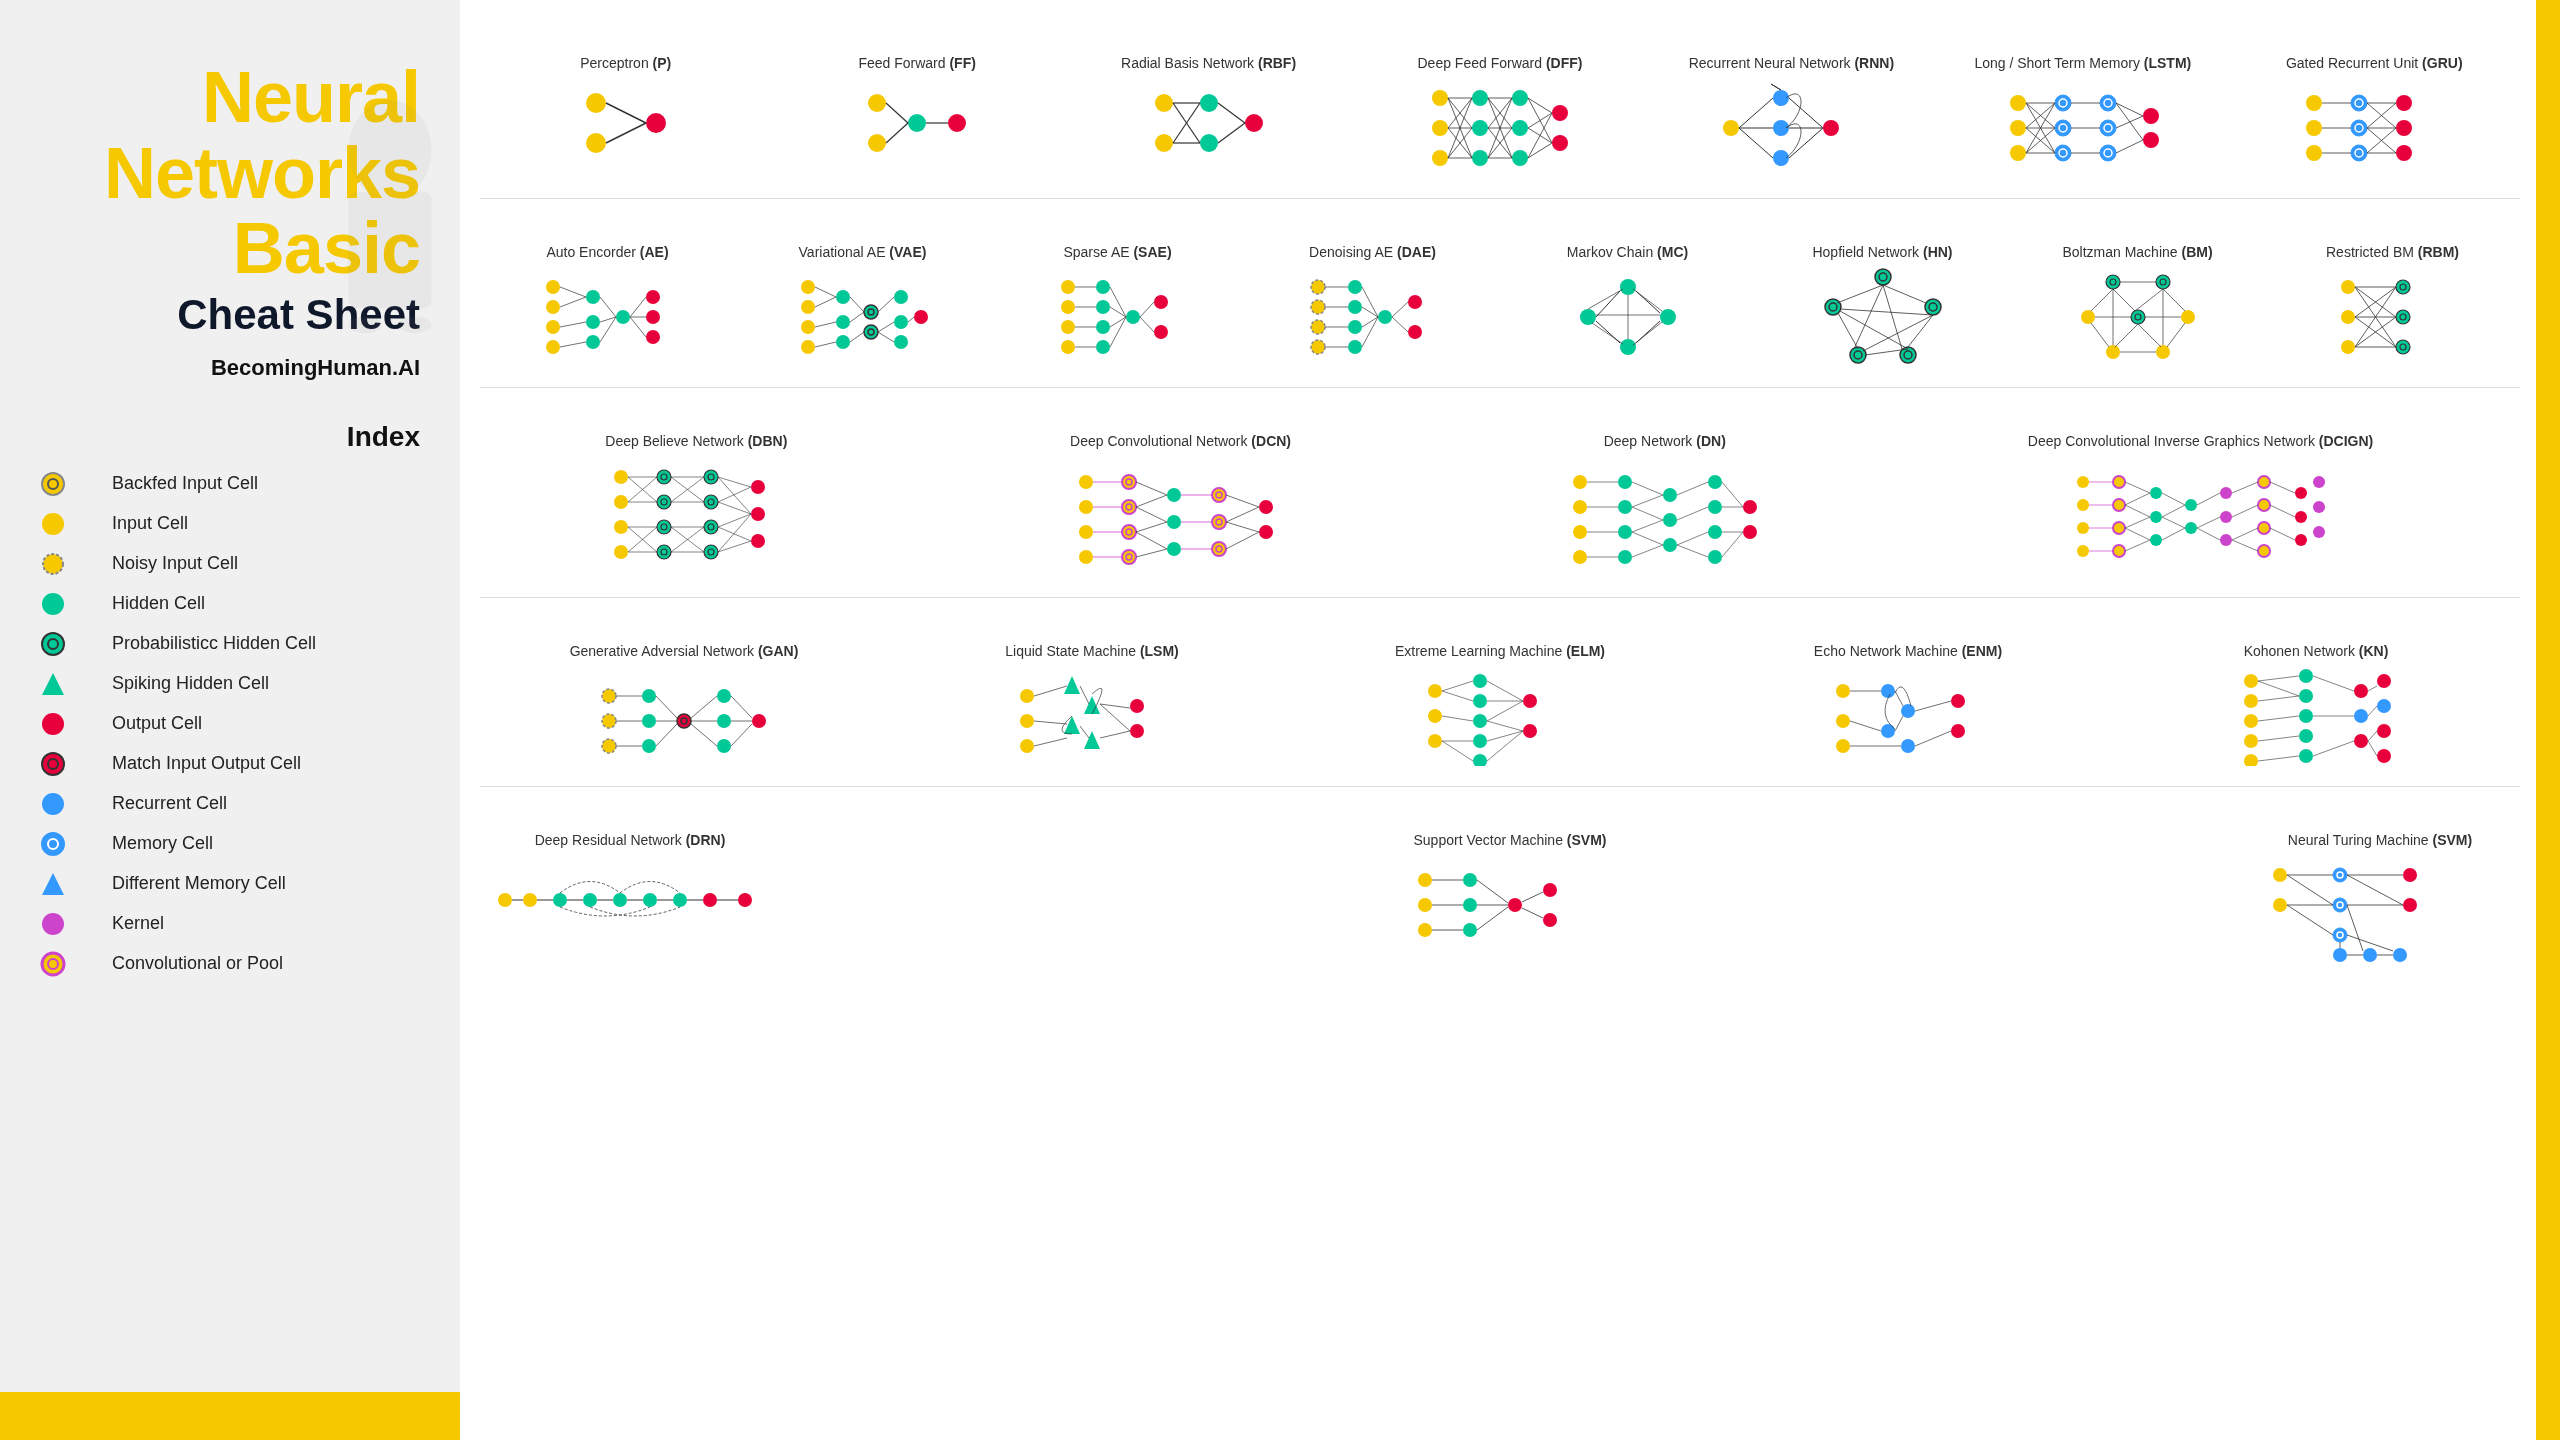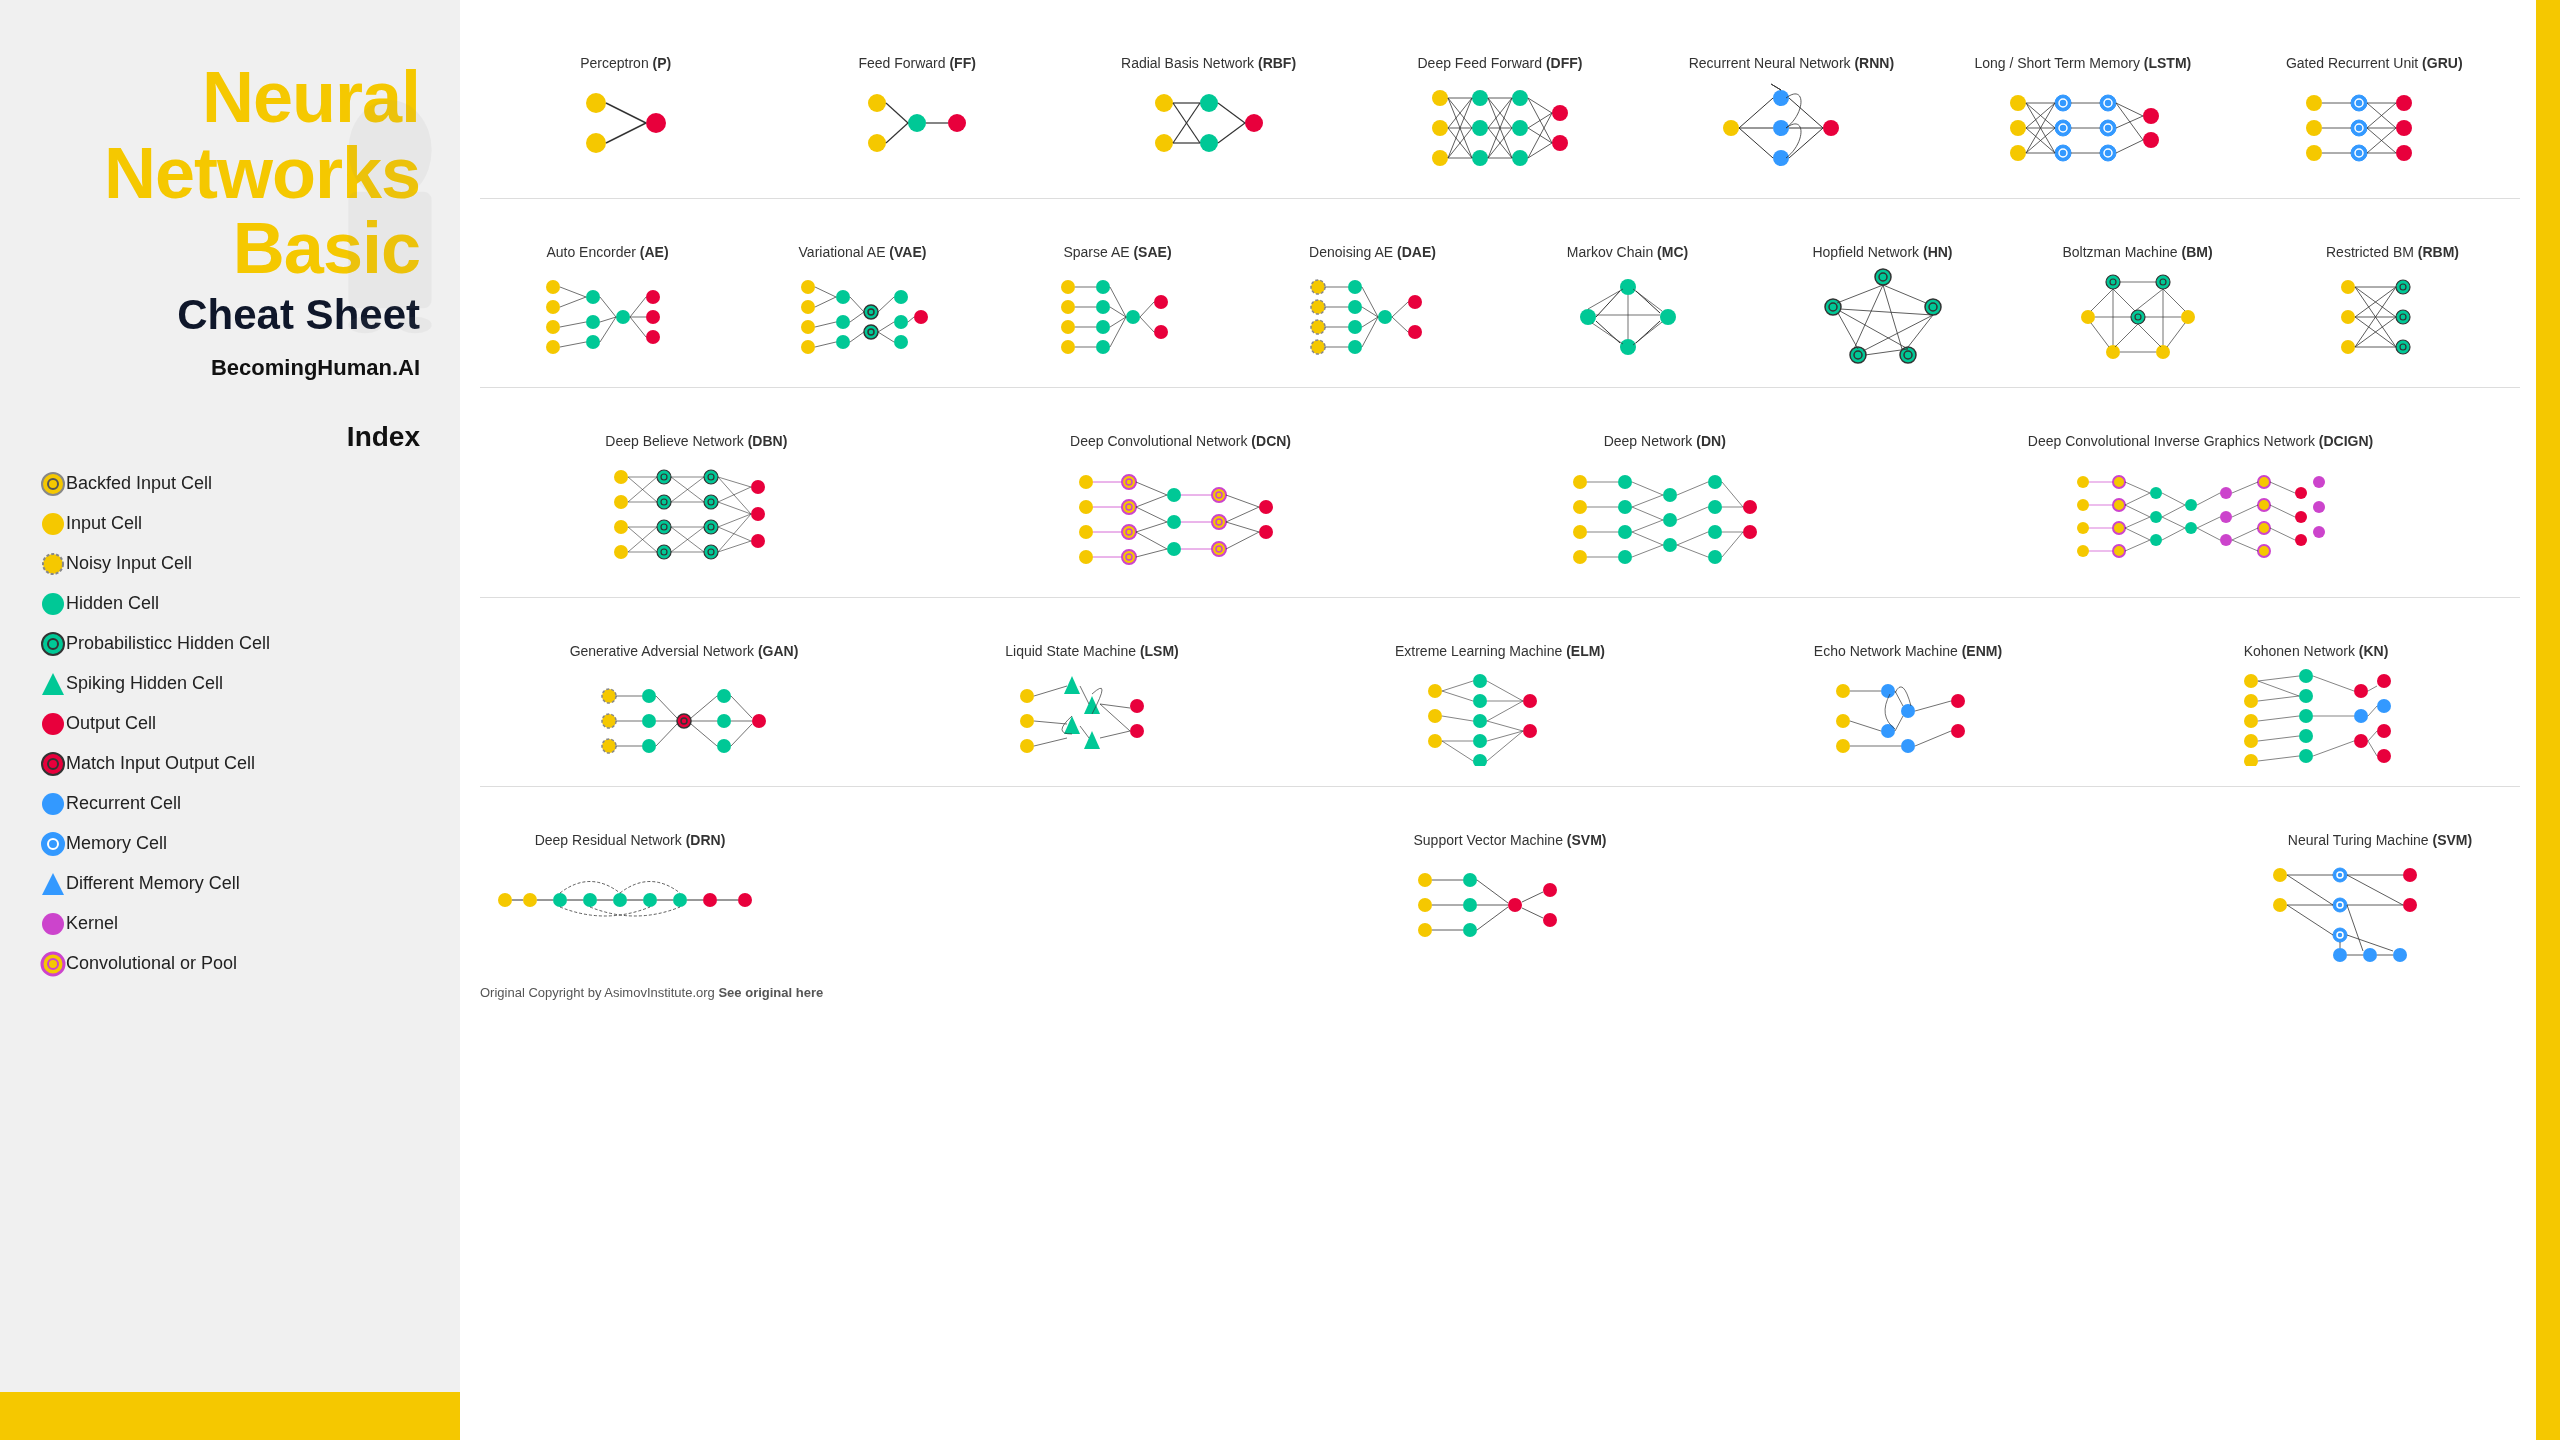--- a/index.html
+++ b/index.html
@@ -52,20 +52,21 @@
       margin-bottom: 18px;
     }
     .index-item {
       display: flex;
       align-items: center;
       margin-bottom: 14px;
     }
     .index-label {
       font-size: 18px;
       color: #222;
+      padding-left: 46px;
     }
     .yellow-bar {
       position: absolute;
       bottom: 0;
       left: 0;
       width: 100%;
       height: 48px;
       background: #f5c800;
     }
     .right-panel {
@@ -1115,20 +1116,16 @@
         <line x1="80" y1="87" x2="80" y2="93" stroke="#333" stroke-width="0.8"></line>
         <line x1="87" y1="50" x2="103" y2="96" stroke="#333" stroke-width="0.8"></line>
         <line x1="87" y1="80" x2="133" y2="96" stroke="#333" stroke-width="0.8"></line>
         <line x1="87" y1="100" x2="103" y2="100" stroke="#333" stroke-width="0.8"></line>
         <line x1="117" y1="100" x2="133" y2="100" stroke="#333" stroke-width="0.8"></line>
       </svg>
     </div>
 
   </div>
 
-  <div class="footer-text">
-    <span>Original Copyright by AsimovInstitute.org</span>
-    <strong style="cursor:pointer;">See original here</strong>
-  </div>
 
 </div>
 
 <div class="yellow-right-bar"></div>
 
 </body></html>

